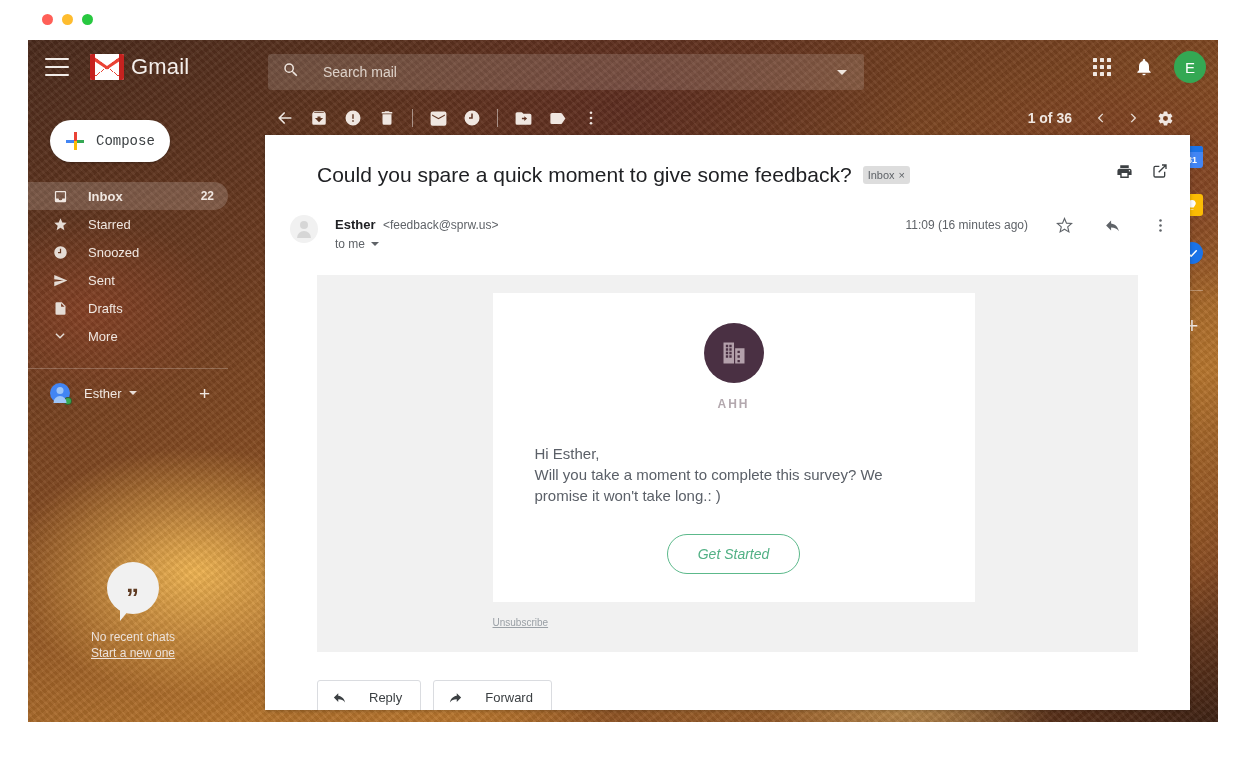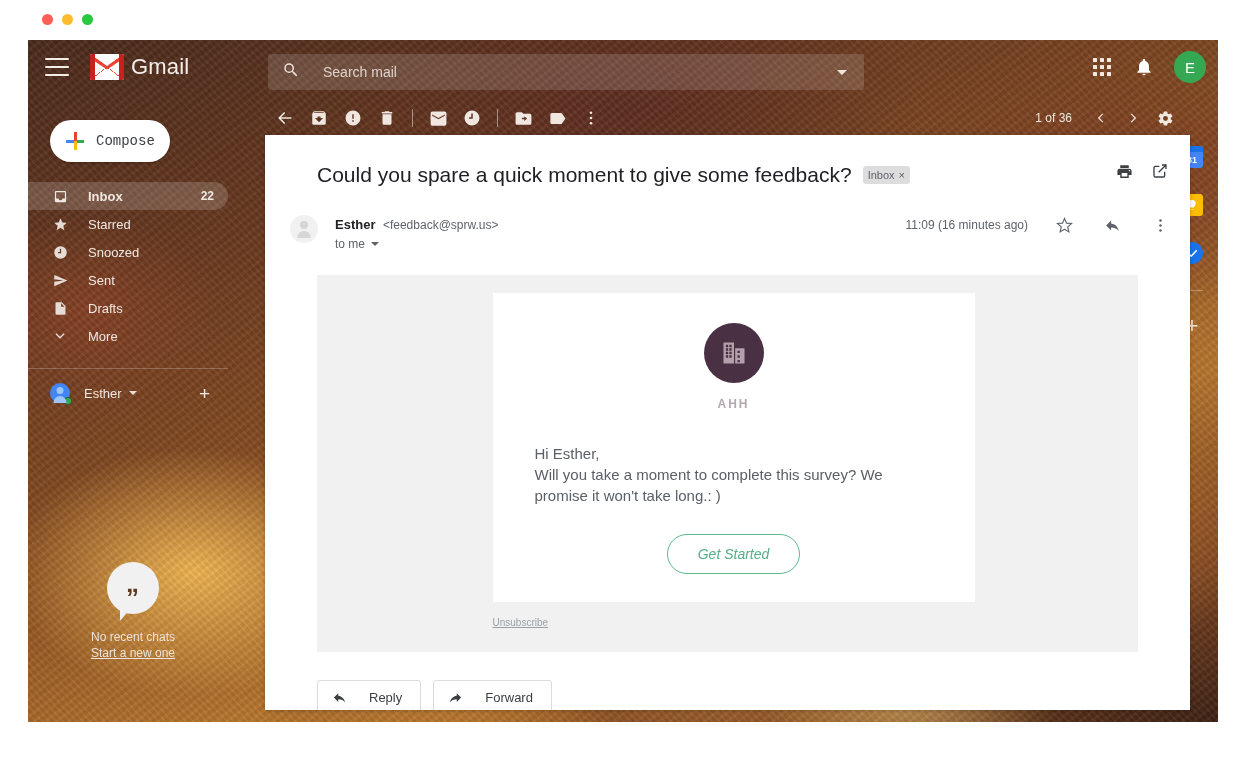--- a/index.html
+++ b/index.html
@@ -206,21 +206,21 @@
   }
   .tb-btn {
     width: 34px; height: 34px; display: flex; align-items: center;
     justify-content: center; cursor: pointer; flex: 0 0 auto;
   }
   .tb-sep { width: 1px; height: 18px; background: rgba(255,255,255,0.45); margin: 0 8px; }
   .pager {
     position: absolute; right: 8px; top: 0; height: 48px;
     display: flex; align-items: center; gap: 2px;
   }
-  .pager-text { color: #f0e7e1; font-size: 12px; margin-right: 12px; }
+  .pager-text { color: #f0e7e1; font-size: 14px; margin-right: 12px; font-weight: bold; }
   .pager-arrow {
     width: 30px; height: 30px; display: flex; align-items: center;
     justify-content: center; color: #e9dfd7; font-size: 16px; cursor: pointer;
   }
 
   
   .app-rail {
     position: absolute; right: 0; top: 54px; width: 52px; height: 628px;
     display: flex; flex-direction: column; align-items: center; padding-top: 52px;
   }

